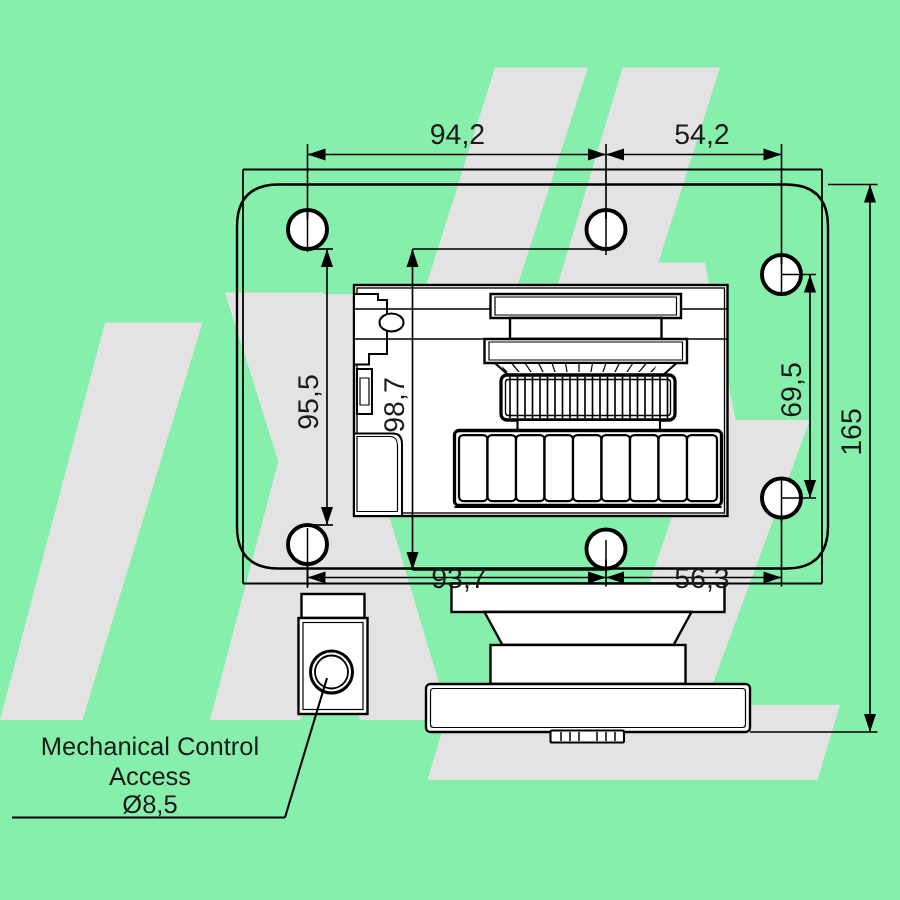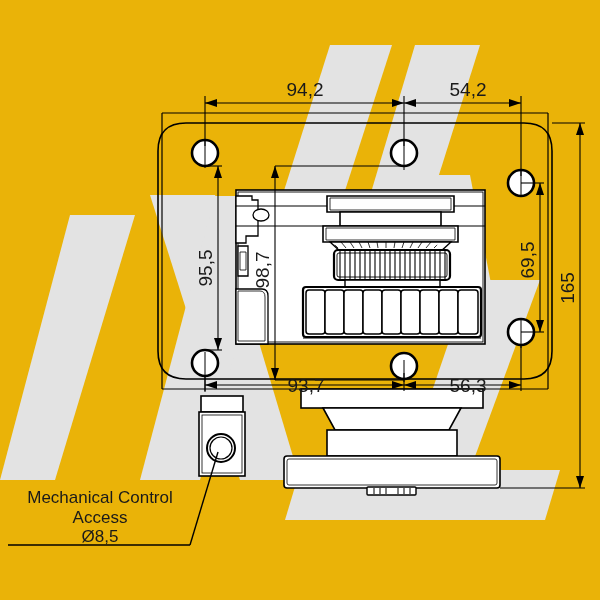--- a/index.html
+++ b/index.html
@@ -1,18 +1,18 @@
 <!DOCTYPE html>
 <html><head>
 <meta charset="utf-8">
 <style>
   html,body{margin:0;padding:0;background:#ffffff;}
   body{width:600px;height:600px;overflow:hidden;
        font-family:"Liberation Sans",sans-serif;}
-  #stage{position:relative;width:600px;height:600px;background:#eab308;}
+  #stage{position:relative;width:600px;height:600px;background:#86efac;}
   svg{display:block;}
   text{font-family:"Liberation Sans",sans-serif;fill:#1a1a1a;}
 </style>
 </head>
 <body>
 
 <div id="stage">
 <svg width="600" height="600" viewBox="0 0 600 600" xmlns="http://www.w3.org/2000/svg">
 
   <defs>

